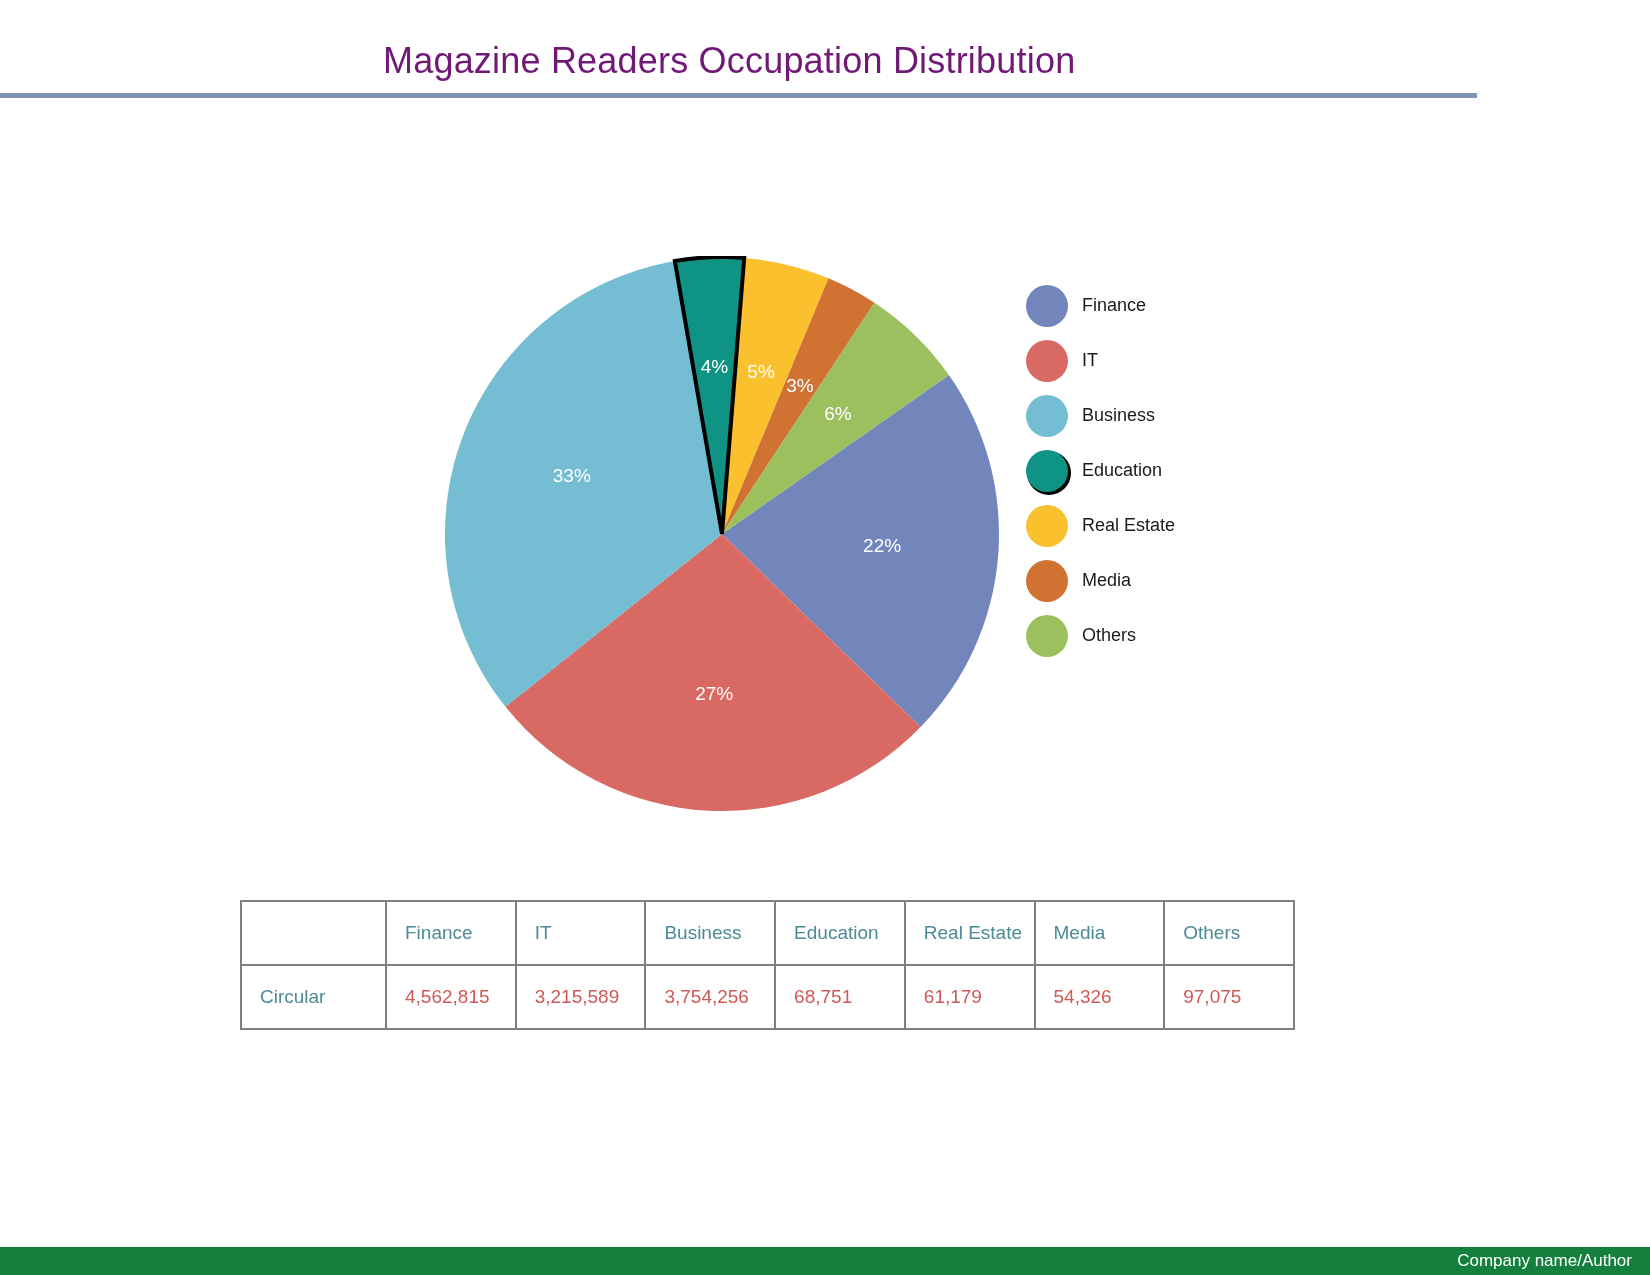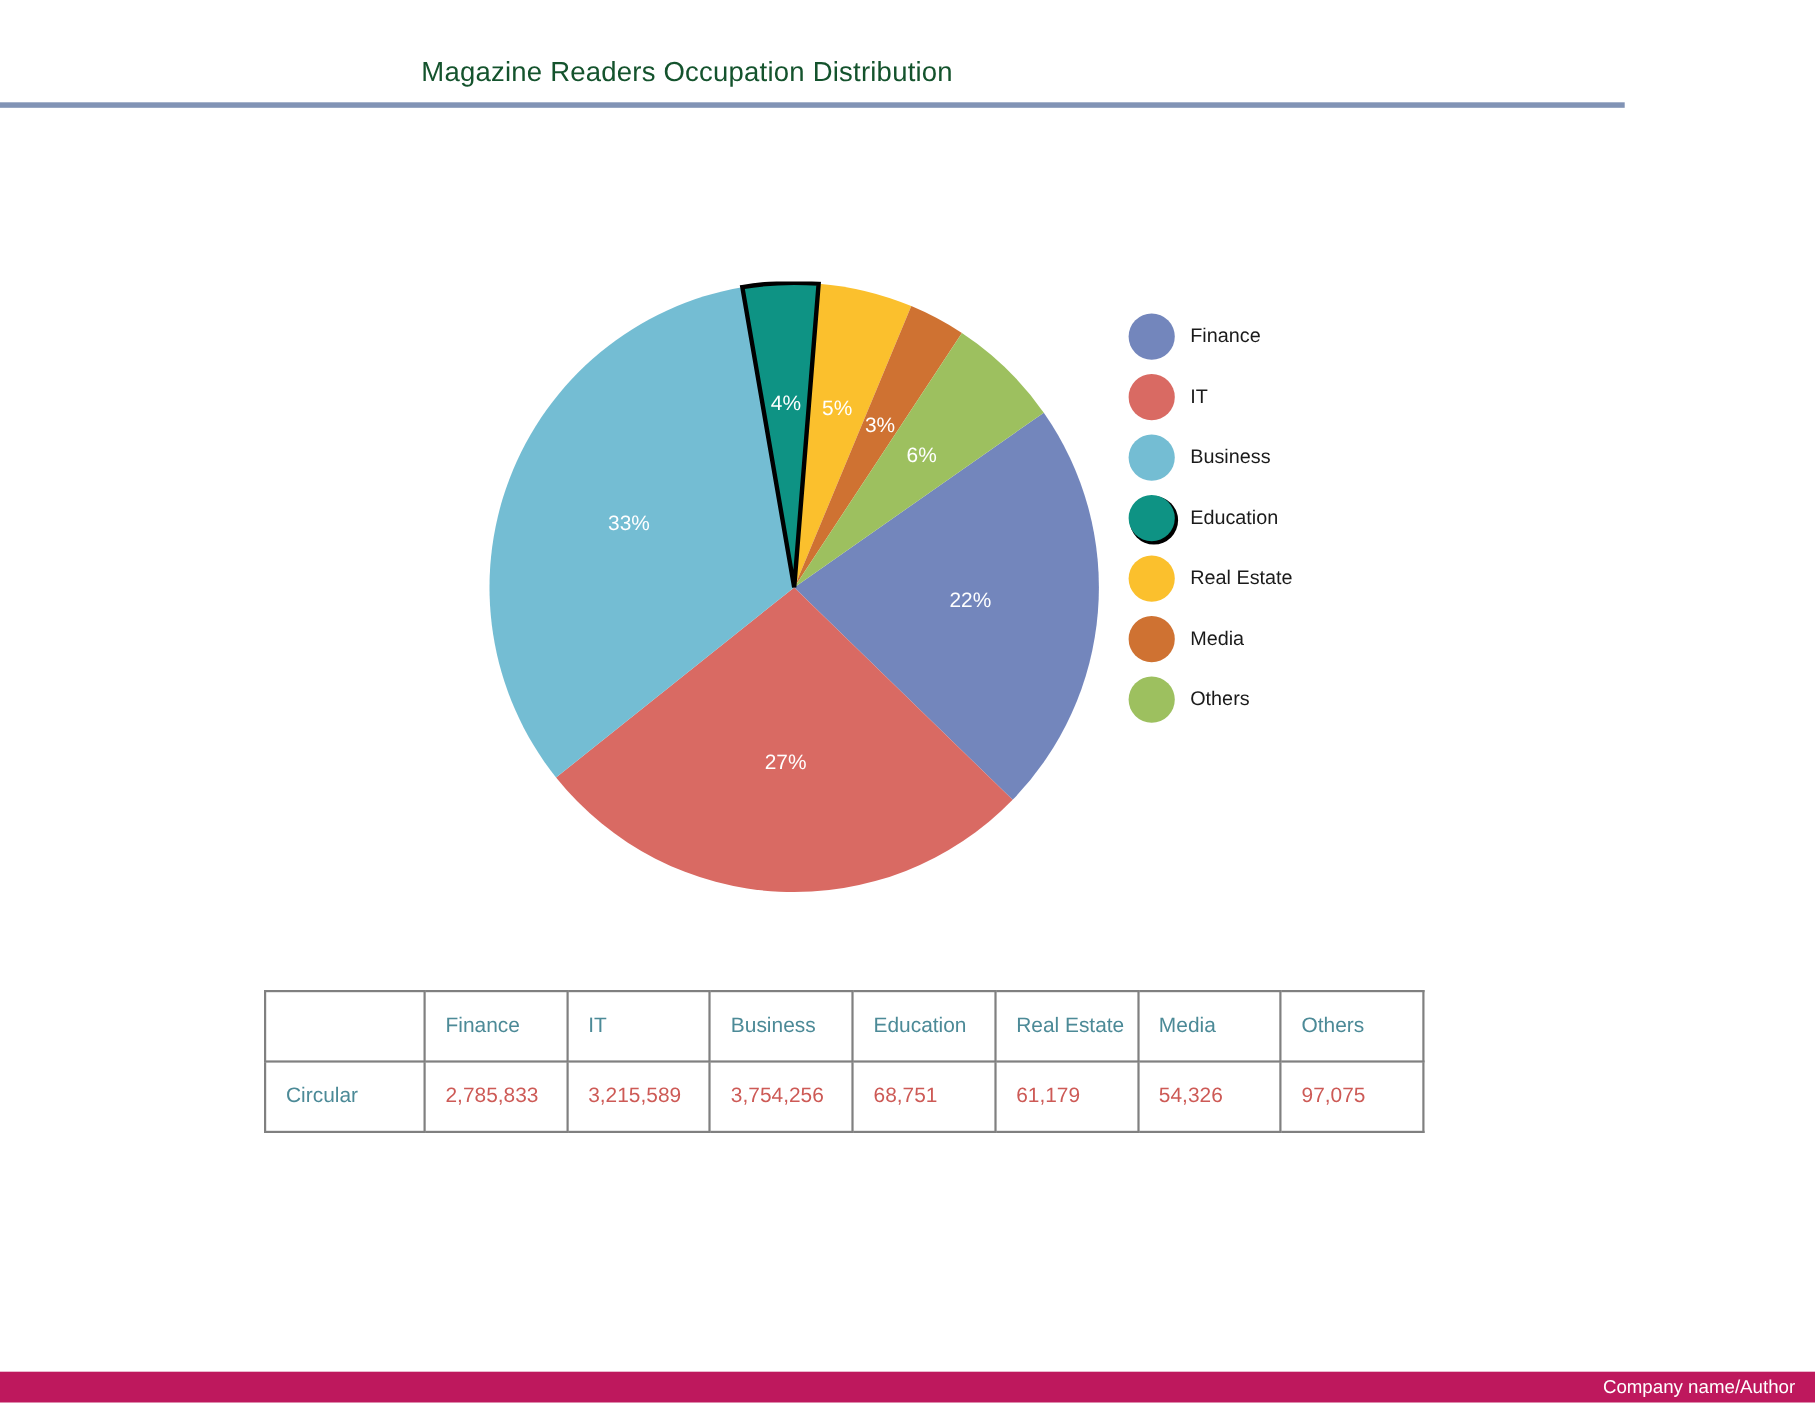--- a/index.html
+++ b/index.html
@@ -20,23 +20,23 @@
   #header-area {
     position: absolute;
     left: 0;
     top: 0;
     width: 1650px;
     height: 100px;
   }
   #page-title {
     position: absolute;
     left: 383px;
-    top: 52px;
-    font-size: 25px;
-    color: #14532d;
+    top: 40px;
+    font-size: 36px;
+    color: #701a75;
     letter-spacing: 0.2px;
     white-space: nowrap;
   }
   #title-rule {
     position: absolute;
     left: 0px;
     top: 93px;
     width: 1477px;
     height: 5px;
     background: #8193b5;
@@ -121,21 +121,21 @@
   td.row-label  { color: #4c8a97; }
   td.value-cell { color: #cd5a56; }
 
   
   #footer-bar {
     position: absolute;
     left: 0;
     top: 1247px;
     width: 1650px;
     height: 28px;
-    background: #be185d;
+    background: #15803d;
   }
   #footer-text {
     position: absolute;
     right: 18px;
     top: 4px;
     color: #ffffff;
     font-size: 17px;
     white-space: nowrap;
   }
 </style>
@@ -216,21 +216,21 @@
           <td class="head-cell">Finance</td>
           <td class="head-cell">IT</td>
           <td class="head-cell">Business</td>
           <td class="head-cell">Education</td>
           <td class="head-cell">Real Estate</td>
           <td class="head-cell">Media</td>
           <td class="head-cell">Others</td>
         </tr>
         <tr>
           <td class="row-label col-label">Circular</td>
-          <td class="value-cell">2,785,833</td>
+          <td class="value-cell">4,562,815</td>
           <td class="value-cell">3,215,589</td>
           <td class="value-cell">3,754,256</td>
           <td class="value-cell">68,751</td>
           <td class="value-cell">61,179</td>
           <td class="value-cell">54,326</td>
           <td class="value-cell">97,075</td>
         </tr>
       </tbody>
   </table>
 </div>

